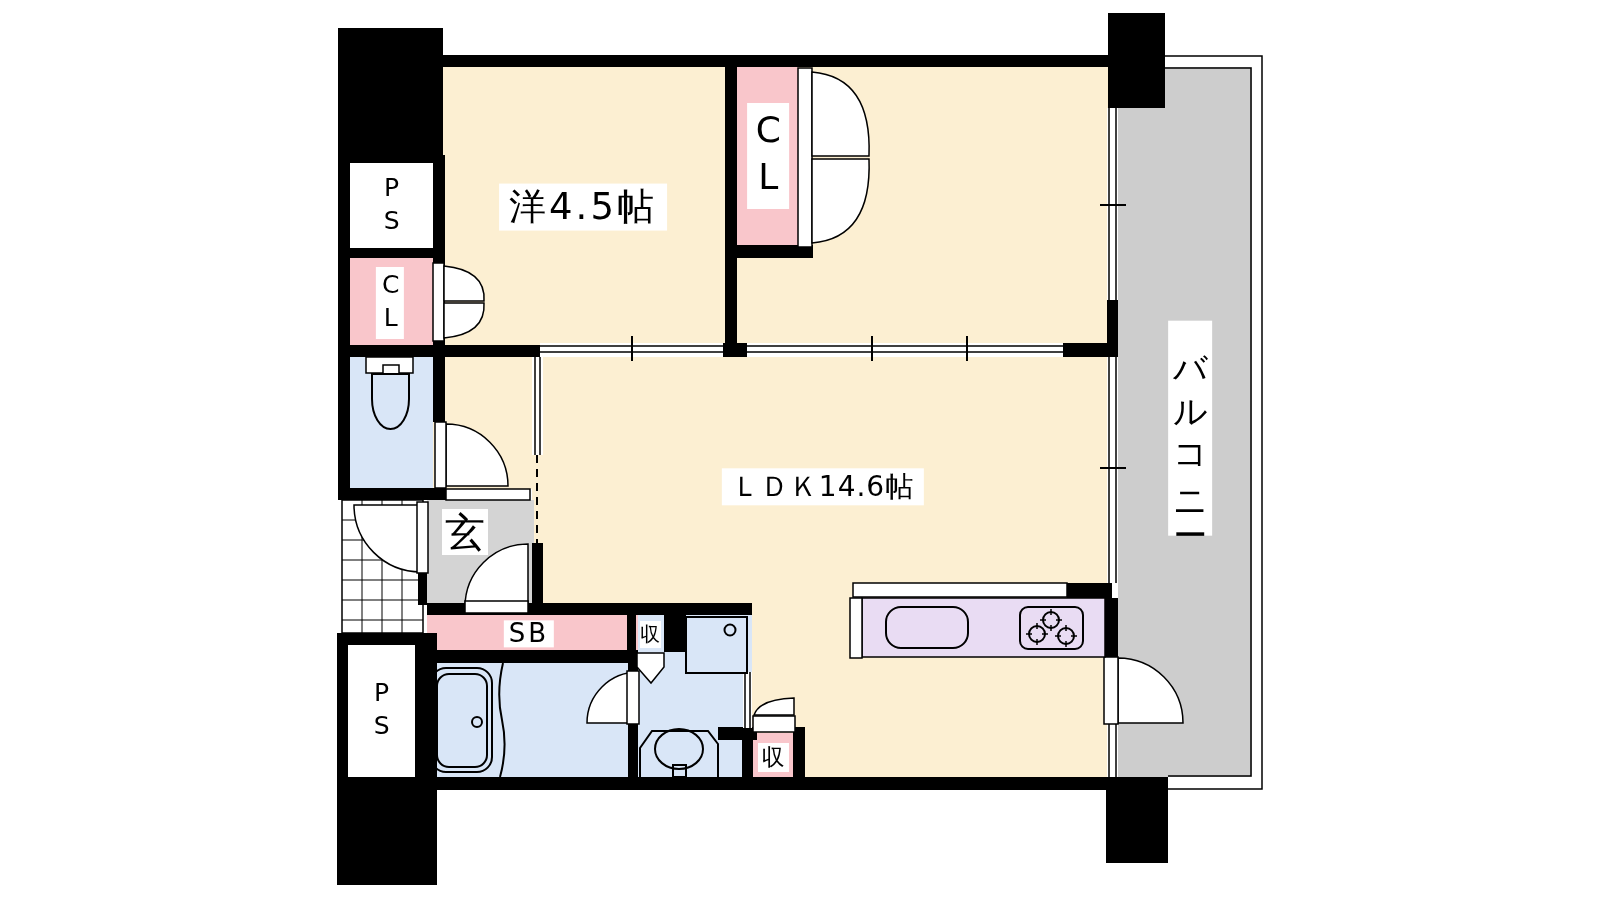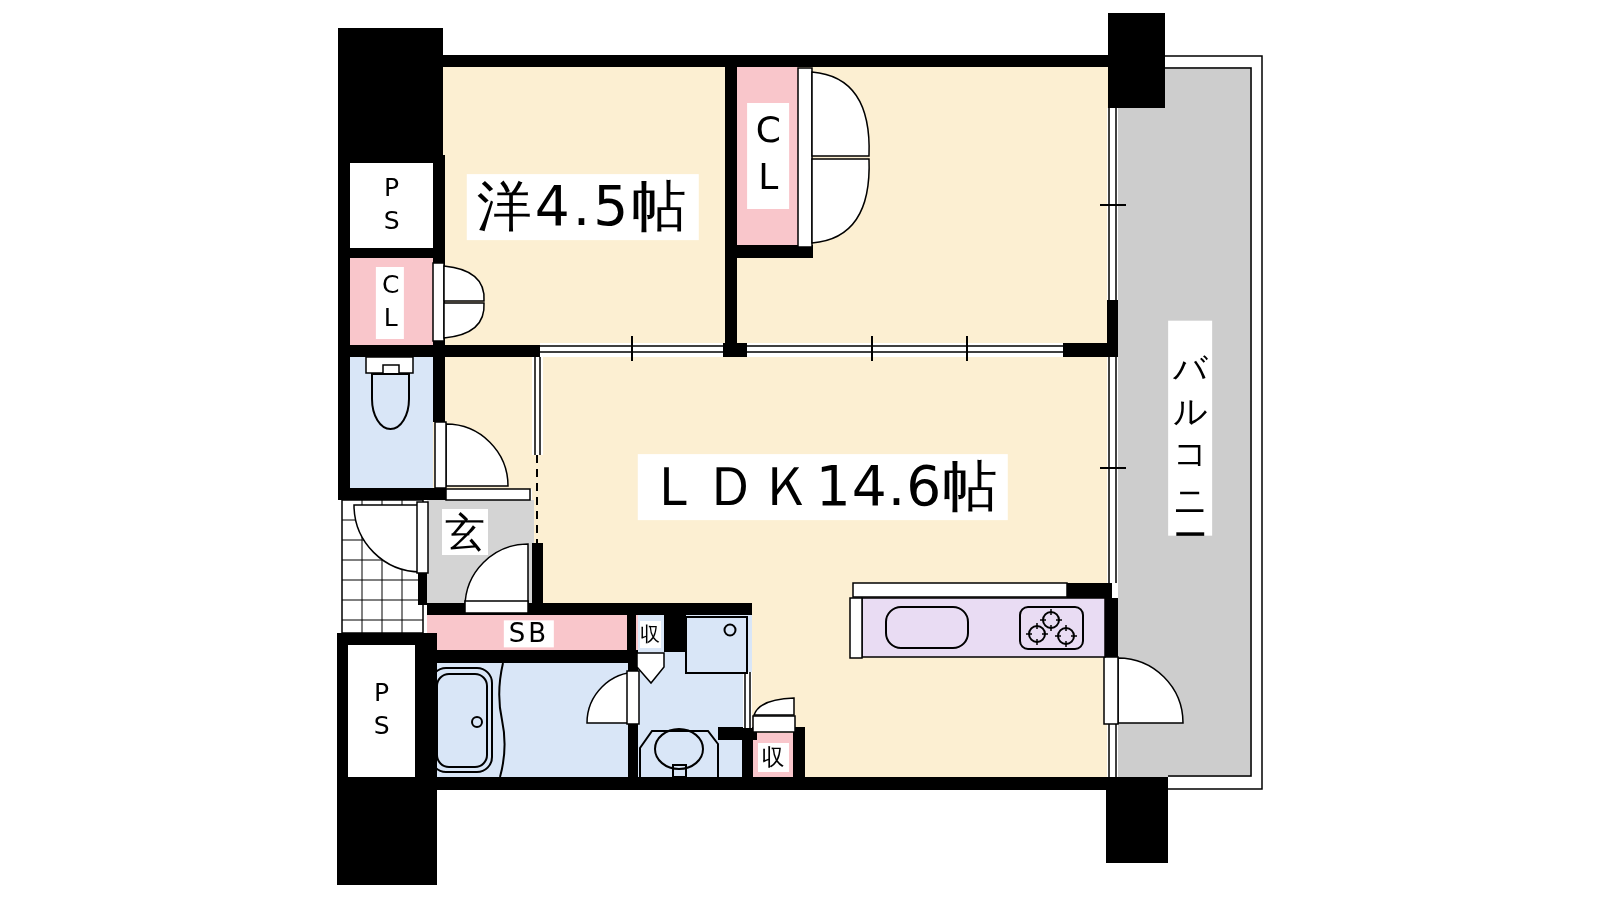--- a/index.html
+++ b/index.html
@@ -176,24 +176,24 @@
 
     <rect class="white" x="758" y="743" width="31" height="29"></rect>
     <rect class="white" x="640" y="621" width="21" height="27"></rect>
 
     <g>
       <path class="ln" stroke-width="1.5" d="M1165,56 H1262 V789 H1168"></path>
       <path class="ln" stroke-width="1.5" d="M1165,68 H1251 V776 H1168"></path>
     </g>
   </svg>
 
-  <div class="lbl boxed" style="left:583px;top:207px;font-size:55px;letter-spacing:3px;padding:4px 10px;">洋4.5帖</div>
-
-
-  <div class="lbl boxed" style="left:823px;top:487px;font-size:55px;letter-spacing:1px;padding:4px 10px;">ＬＤＫ14.6帖</div>
+  <div class="lbl boxed" style="left:583px;top:207px;font-size:37px;letter-spacing:3px;padding:4px 10px;">洋4.5帖</div>
+
+
+  <div class="lbl boxed" style="left:823px;top:487px;font-size:28px;letter-spacing:1px;padding:4px 10px;">ＬＤＫ14.6帖</div>
 
   <div class="lbl boxed vert" style="left:1190px;top:428px;font-size:34px;letter-spacing:8px;padding:10px 4px;">バルコニー</div>
 
   <div class="lbl boxed vert" style="left:768px;top:156px;font-size:36px;letter-spacing:6px;padding:6px 2px;">CL</div>
 
   <div class="lbl boxed vert" style="left:390px;top:303px;font-size:25px;letter-spacing:4px;padding:3px 1px;">CL</div>
 
   <div class="lbl vert" style="left:391px;top:206px;font-size:25px;letter-spacing:4px;">PS</div>
 
   <div class="lbl vert" style="left:381px;top:711px;font-size:25px;letter-spacing:4px;">PS</div>

